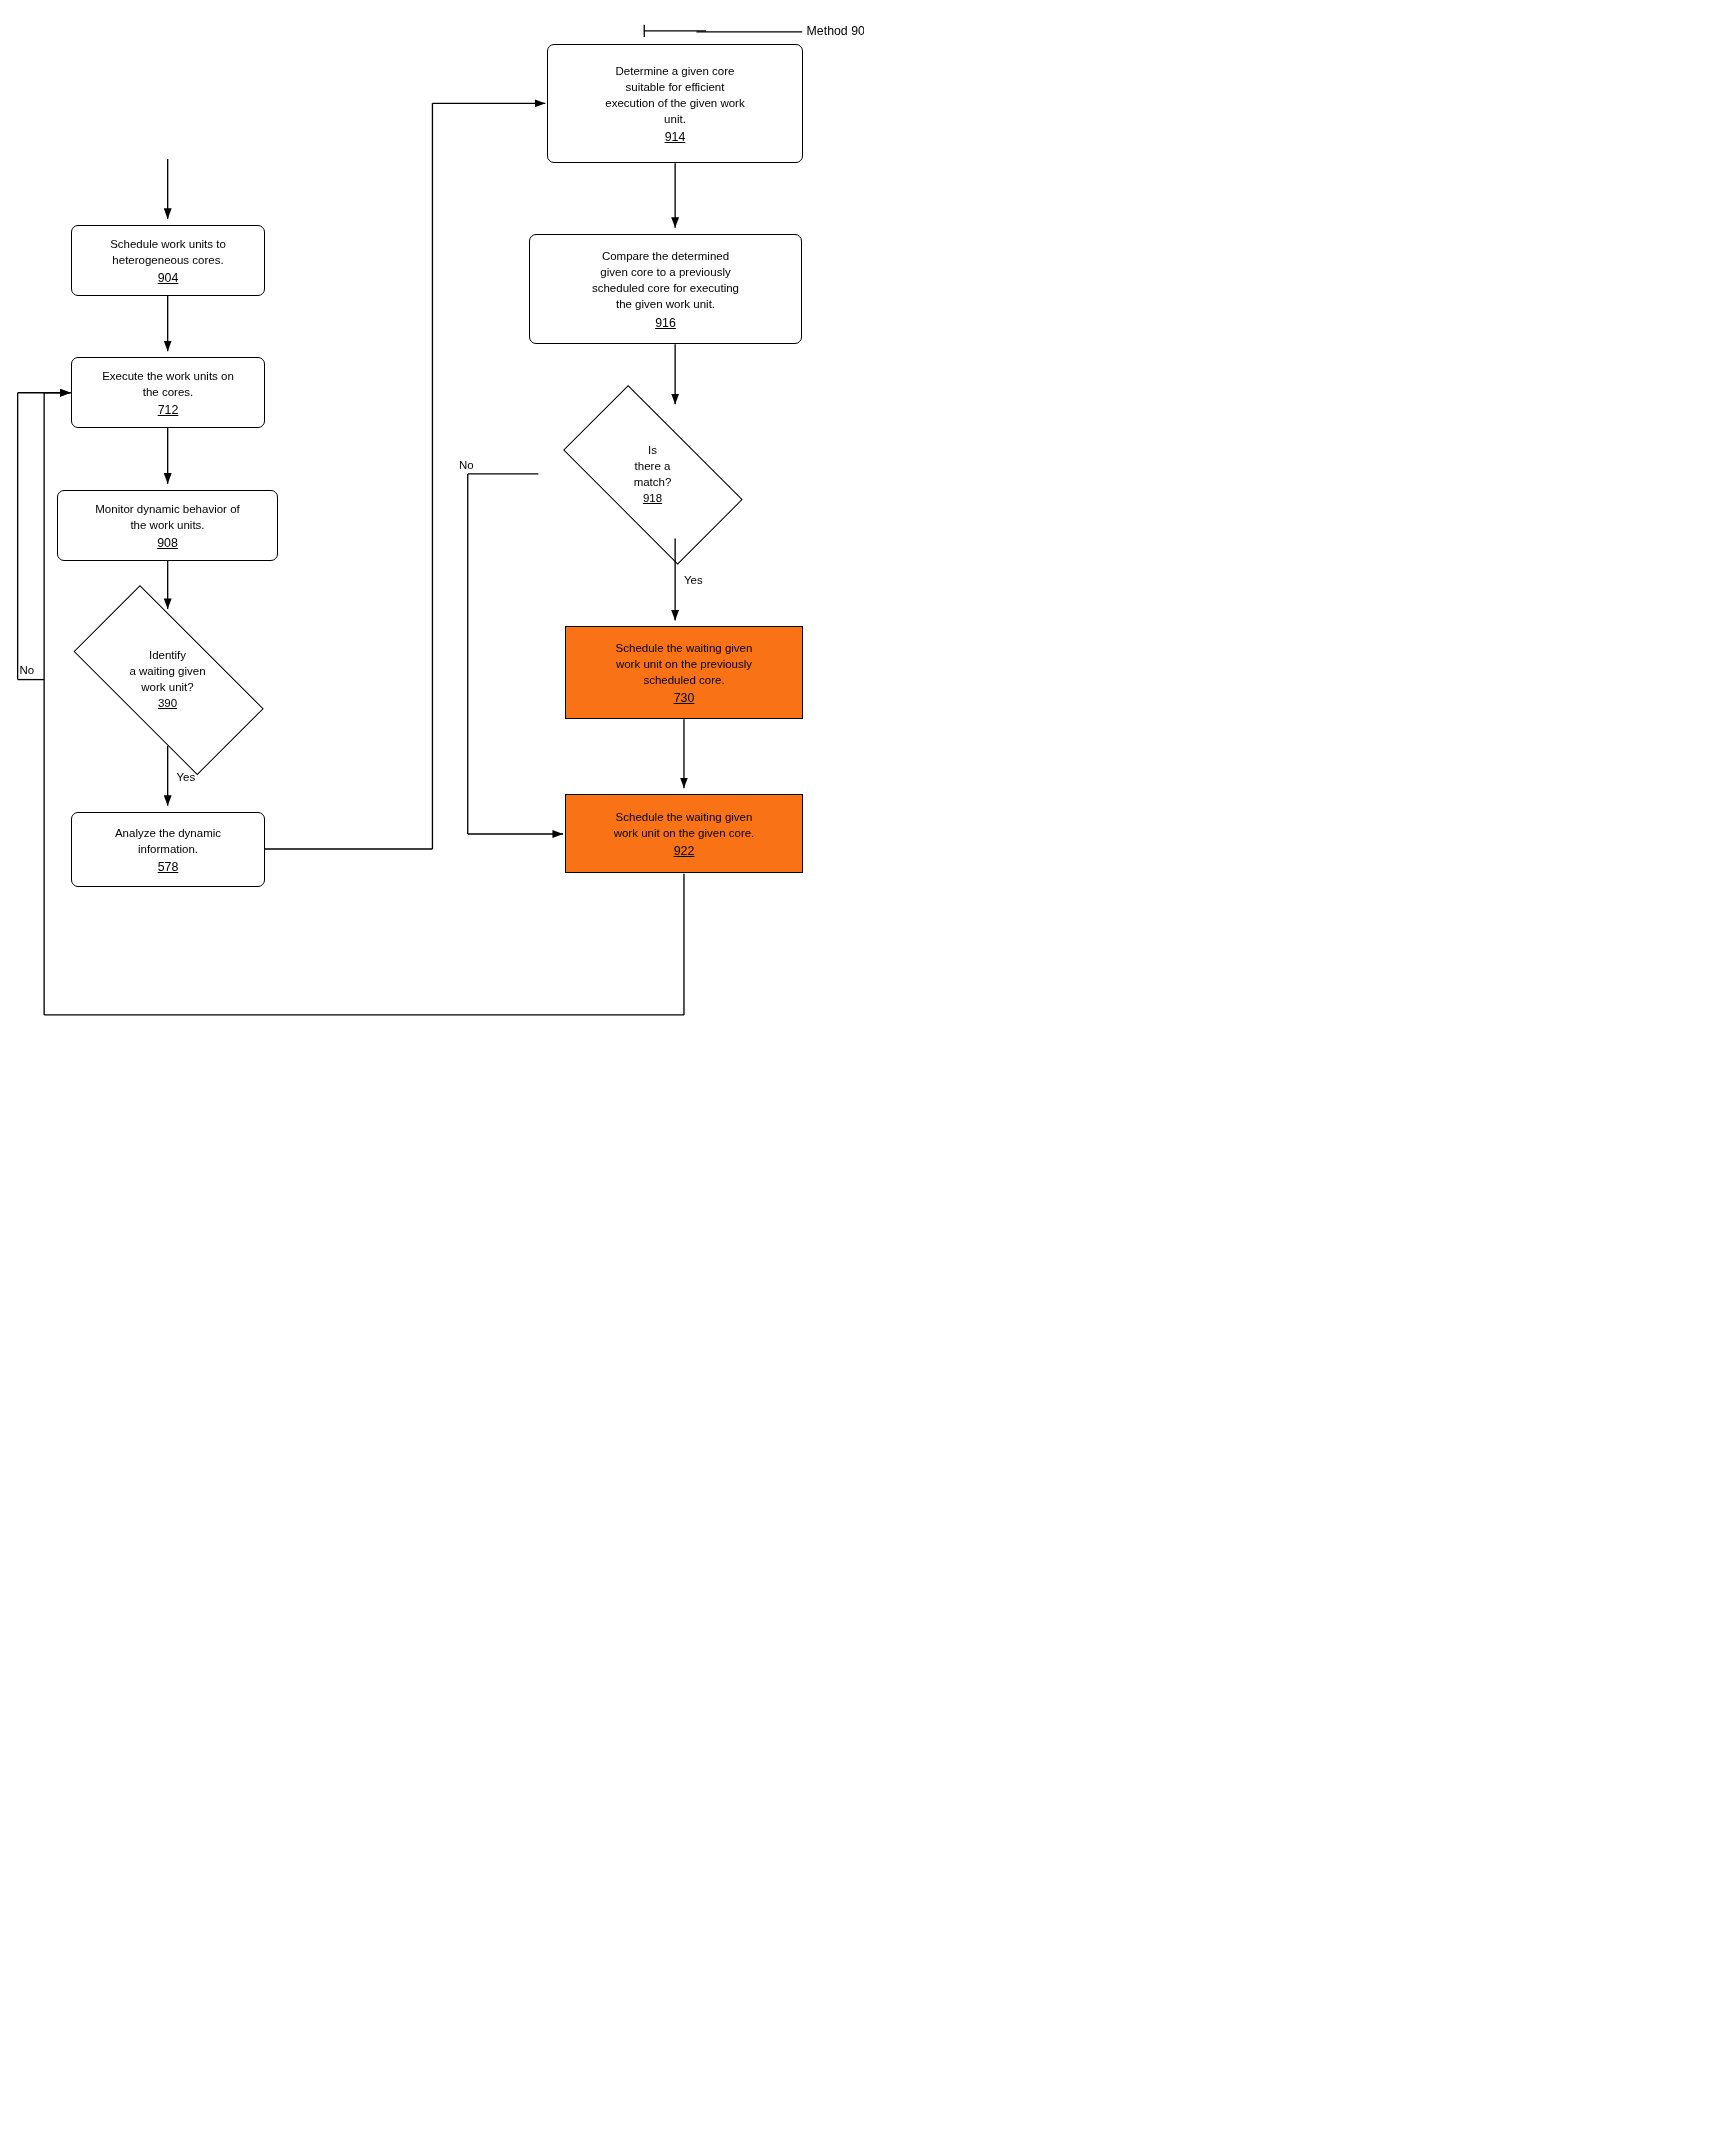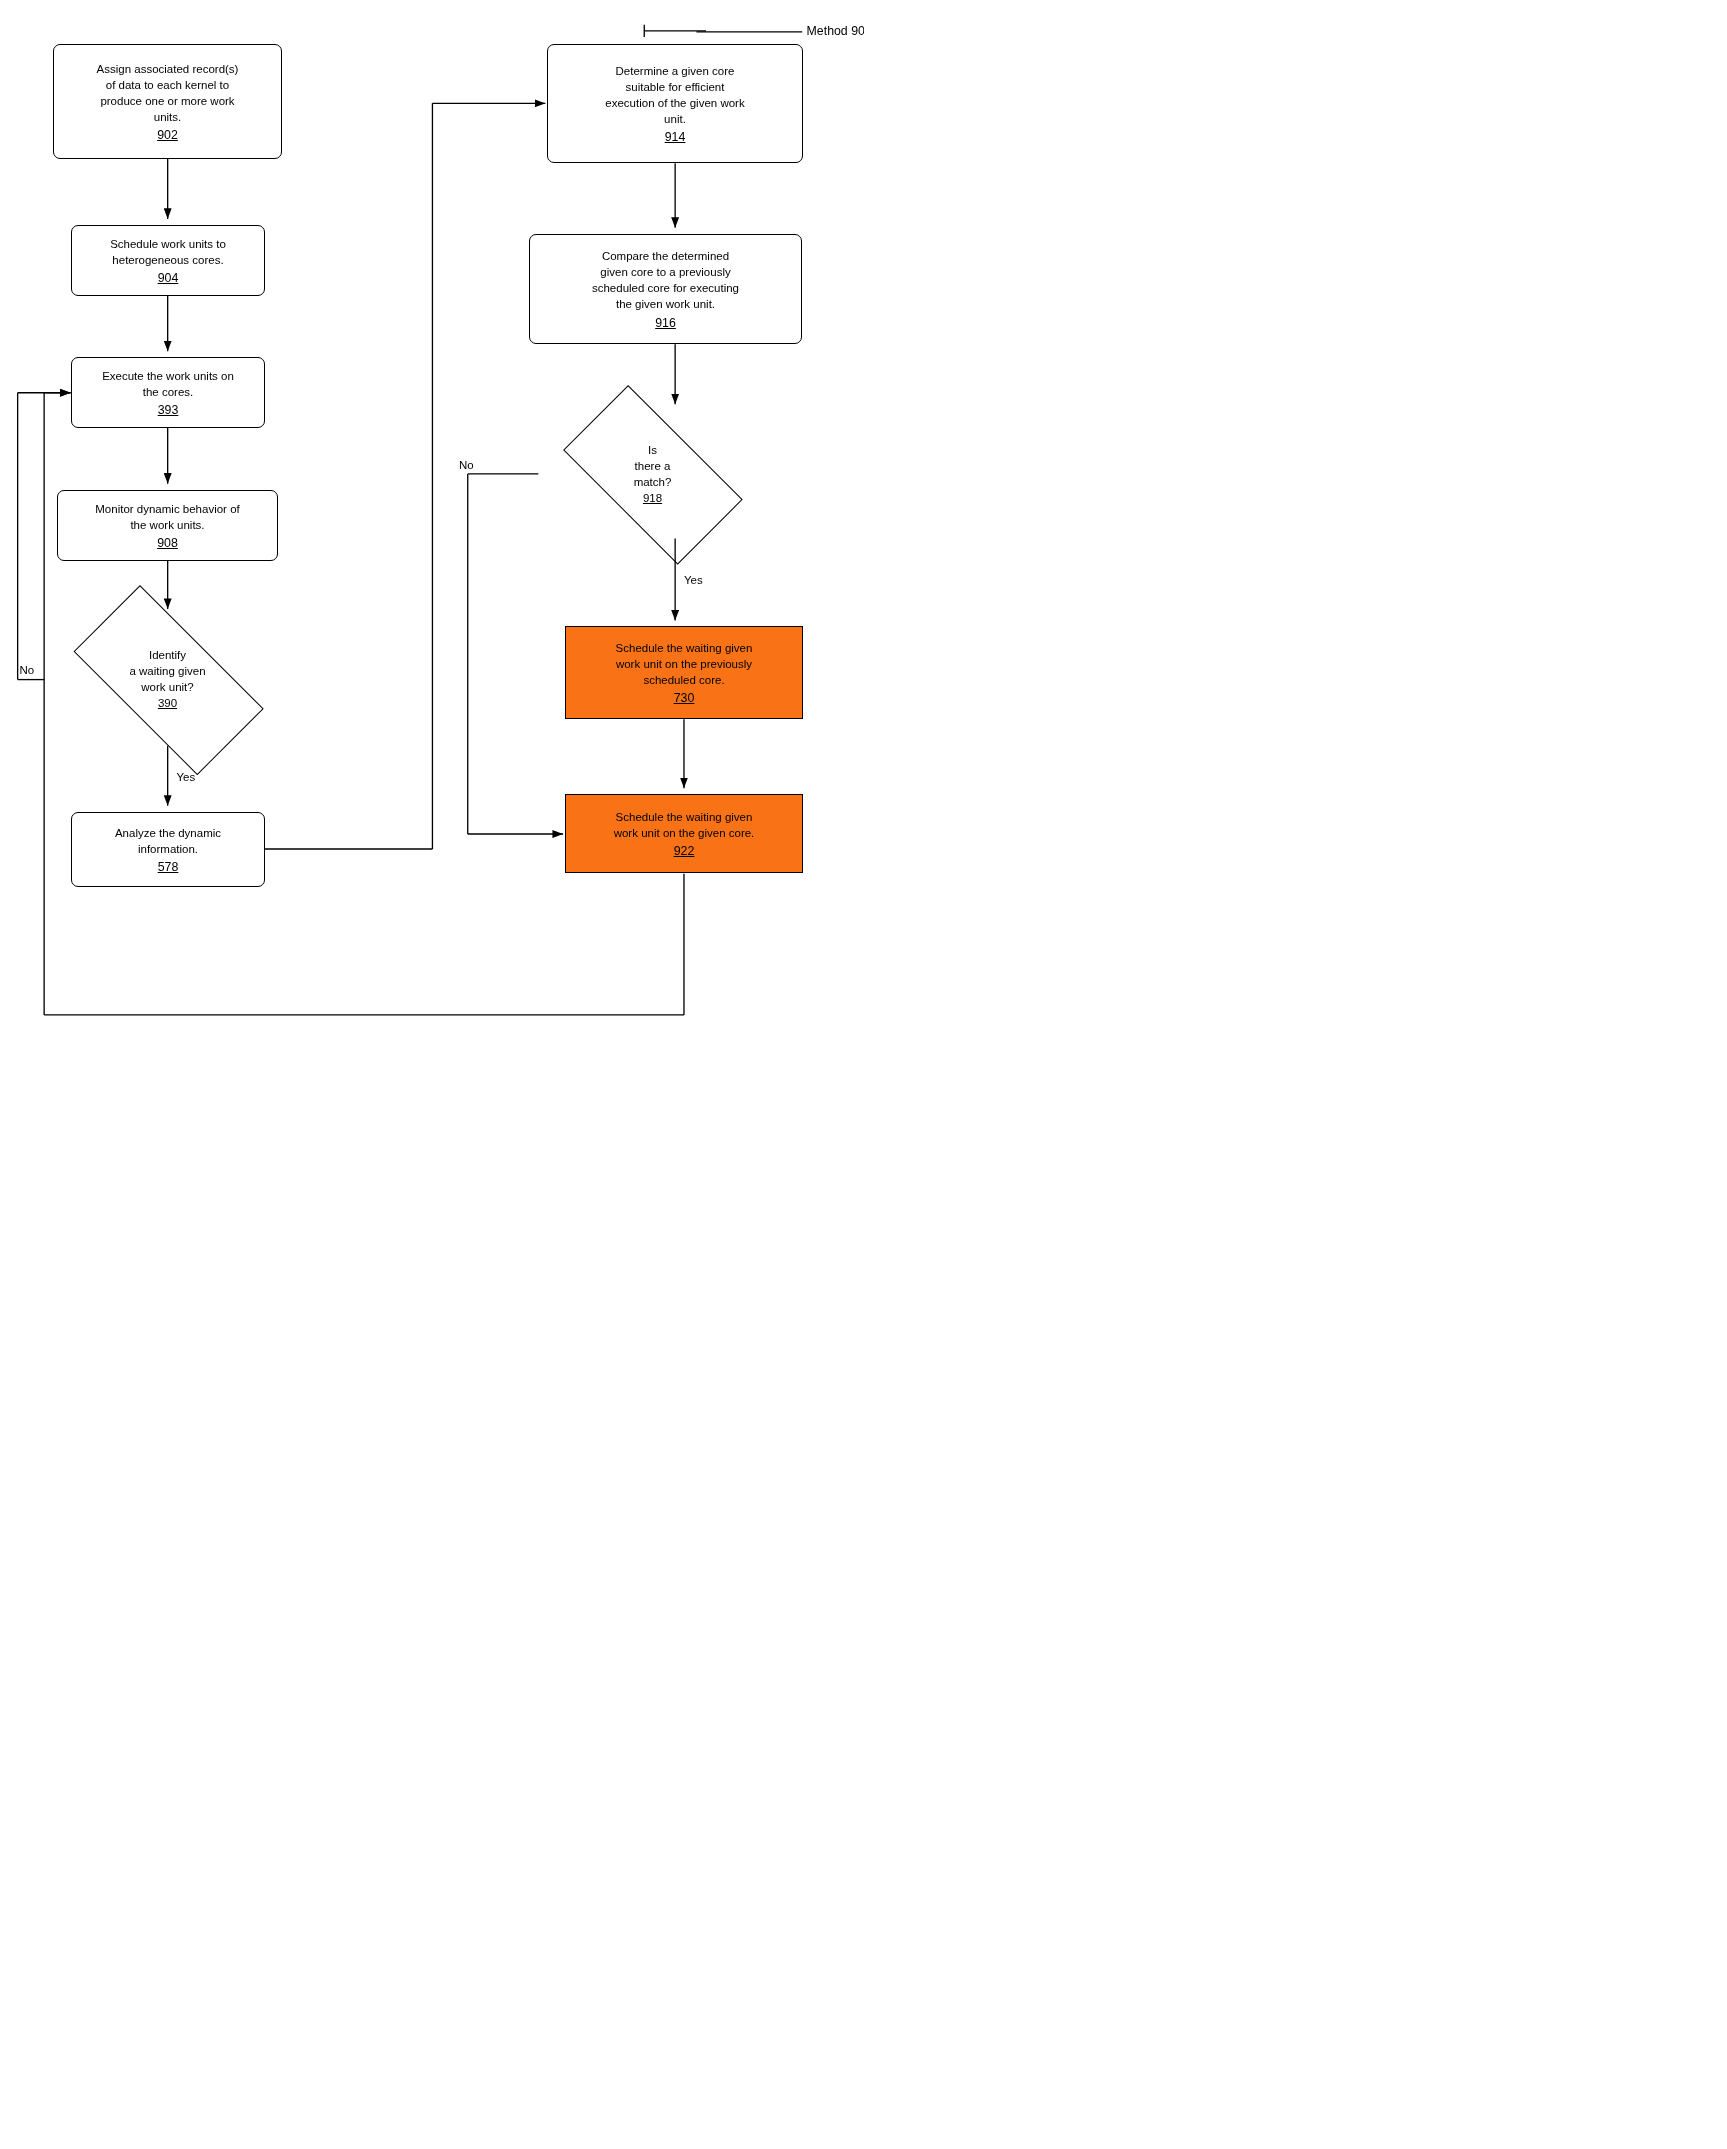--- a/index.html
+++ b/index.html
@@ -103,38 +103,31 @@
 
 <div class="diagram-container">
 
   <div style="position:absolute; top:16px; right:53px; font-size:12.4px;">
     <svg width="141" height="31" style="overflow:visible;font-size:14px" viewBox="0 0 160 35">
       <line x1="30" y1="18" x2="150" y2="18" stroke="#000" stroke-width="1.5"></line>
       <text x="155" y="22" font-family="Arial" font-size="14">Method 900</text>
     </svg>
   </div>
 
-  <div class="flow-box" style="left:53px;top:44px;width:229px;height:115px;">
-    <span class="step-text" style="white-space:pre-line;font-size:11.5px;">Assign associated record(s)
-of data to each kernel to
-produce one or more work
-units.</span>
-    <span class="step-num">902</span>
-  </div>
 
   <div class="flow-box" style="left:71px;top:225px;width:194px;height:71px;">
     <span class="step-text" style="white-space:pre-line;font-size:11.5px;">Schedule work units to
 heterogeneous cores.</span>
     <span class="step-num">904</span>
   </div>
 
   <div class="flow-box" style="left:71px;top:357px;width:194px;height:71px;">
     <span class="step-text" style="white-space:pre-line;font-size:11.5px;">Execute the work units on
 the cores.</span>
-    <span class="step-num">393</span>
+    <span class="step-num">712</span>
   </div>
 
   <div class="flow-box" style="left:57px;top:490px;width:221px;height:71px;">
     <span class="step-text" style="white-space:pre-line;font-size:11.5px;">Monitor dynamic behavior of
 the work units.</span>
     <span class="step-num">908</span>
   </div>
 
   <div class="diamond-container" style="left:44px;top:613px;width:247px;height:132px;">
     <div class="diamond-inner">

